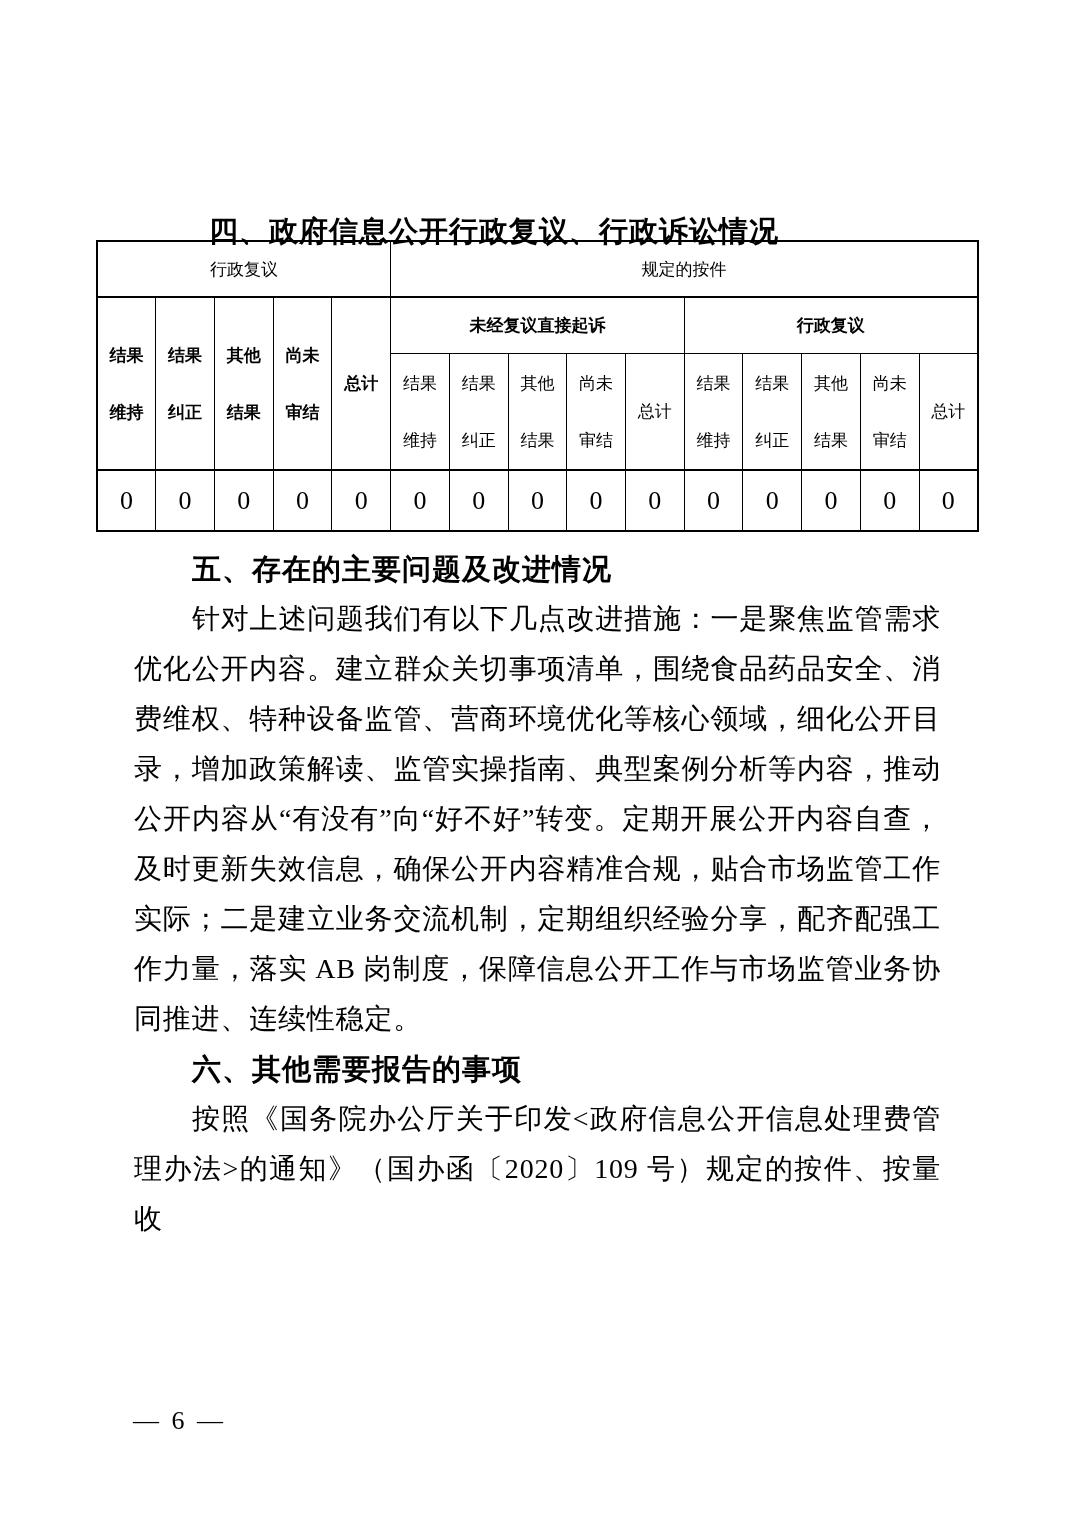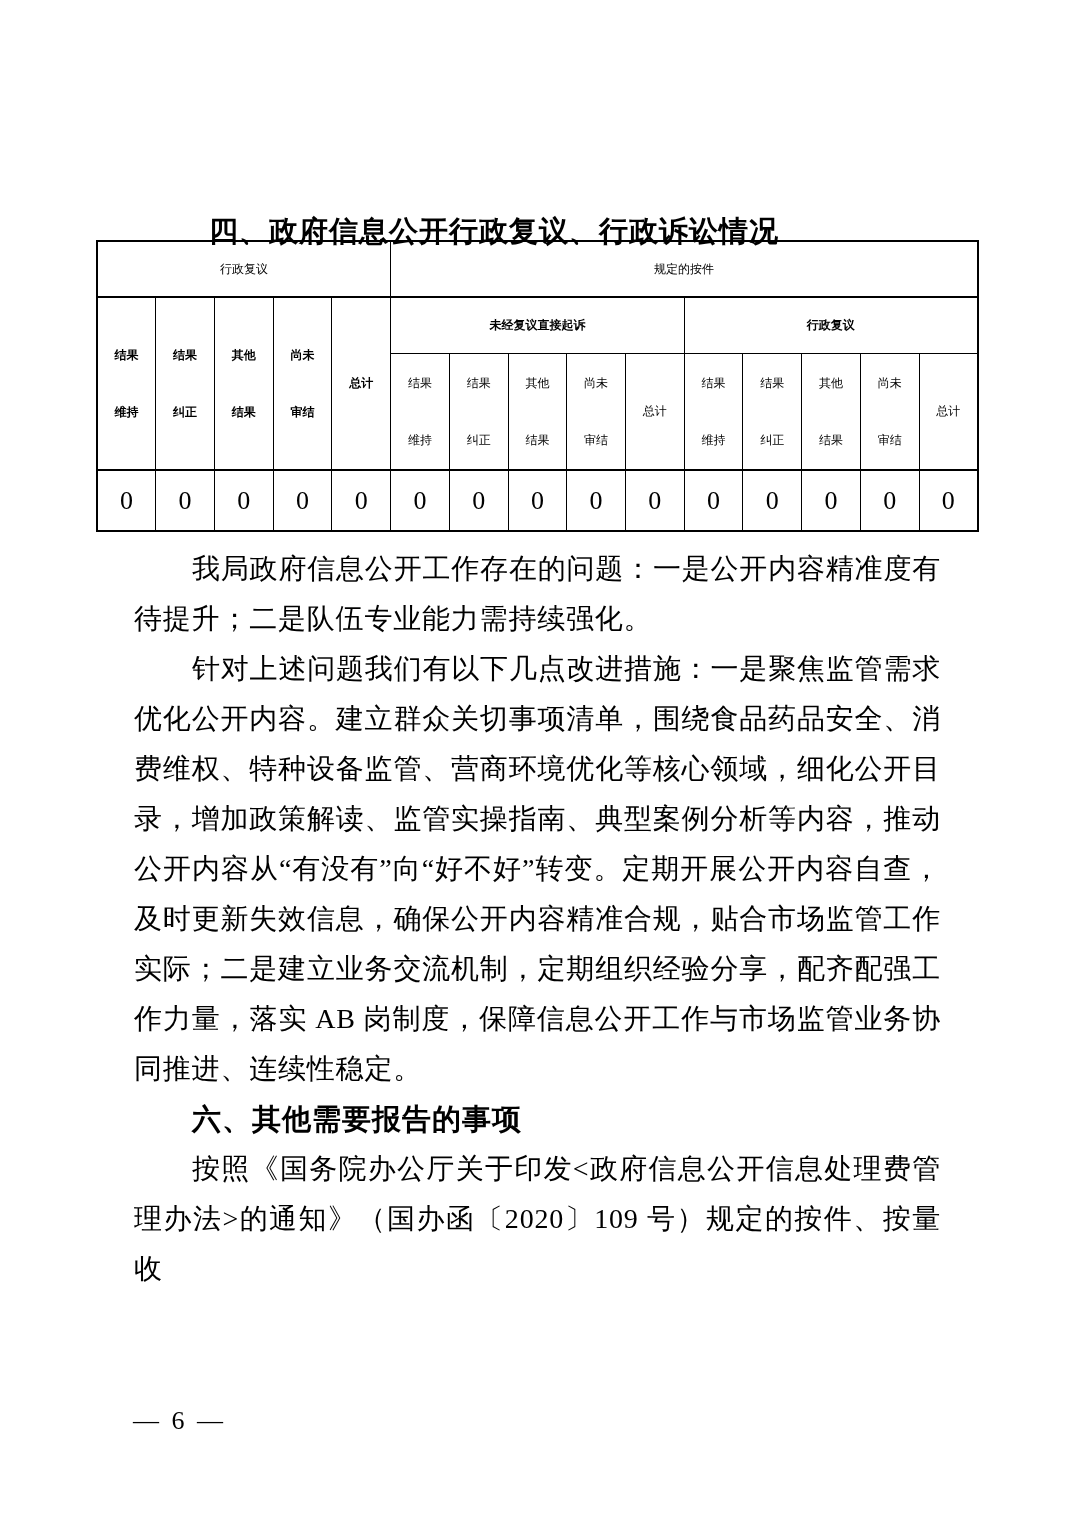--- a/index.html
+++ b/index.html
@@ -24,21 +24,21 @@
   
   .rep-table {
     position:absolute; left:96px; top:240px;
     width:883px;
     border-collapse:collapse; table-layout:fixed;
     border:2px solid #000;
   }
   .rep-table td {
     border:1px solid #000;
     text-align:center; vertical-align:middle;
-    font-size:12px; padding:0;
+    font-size:17px; padding:0;
     font-family:"Liberation Serif","DejaVu Serif",serif;
   }
   .rep-table tr.r1 td { height:54px; border-bottom-width:2px; }
   .rep-table tr.r2 td { height:55px;font-weight:bold; }
   .rep-table tr.r3 td { height:115px; }
   .rep-table tr.r4 td { height:59px; border-top-width:2px; font-size:26px; }
   .rep-table td.two { white-space:pre-line; line-height:57px; }
   
   .content {
     position:absolute; left:134px; top:544px; width:807px;
@@ -121,21 +121,21 @@
         <td>0</td>
         <td>0</td>
         <td>0</td>
         <td>0</td>
         <td>0</td>
       </tr>
     </tbody>
   </table>
 
   <div class="content">
-    <p>我局政府信息公开工作存在的问题：一是公开内容精准度有待提升；二是队伍专业能力需持续强化。</p>
+    <h2 class="heading inline-h">五、存在的主要问题及改进情况</h2>
     <p>针对上述问题我们有以下几点改进措施：一是聚焦监管需求优化公开内容。建立群众关切事项清单，围绕食品药品安全、消费维权、特种设备监管、营商环境优化等核心领域，细化公开目录，增加政策解读、监管实操指南、典型案例分析等内容，推动公开内容从“有没有”向“好不好”转变。定期开展公开内容自查，及时更新失效信息，确保公开内容精准合规，贴合市场监管工作实际；二是建立业务交流机制，定期组织经验分享，配齐配强工作力量，落实 AB 岗制度，保障信息公开工作与市场监管业务协同推进、连续性稳定。</p>
     <h2 class="heading inline-h">六、其他需要报告的事项</h2>
     <p>按照《国务院办公厅关于印发&lt;政府信息公开信息处理费管理办法&gt;的通知》（国办函〔2020〕109 号）规定的按件、按量收</p>
   </div>
 
   <div class="footer">— 6 —</div>
 
 </div>
 
 </body></html>

